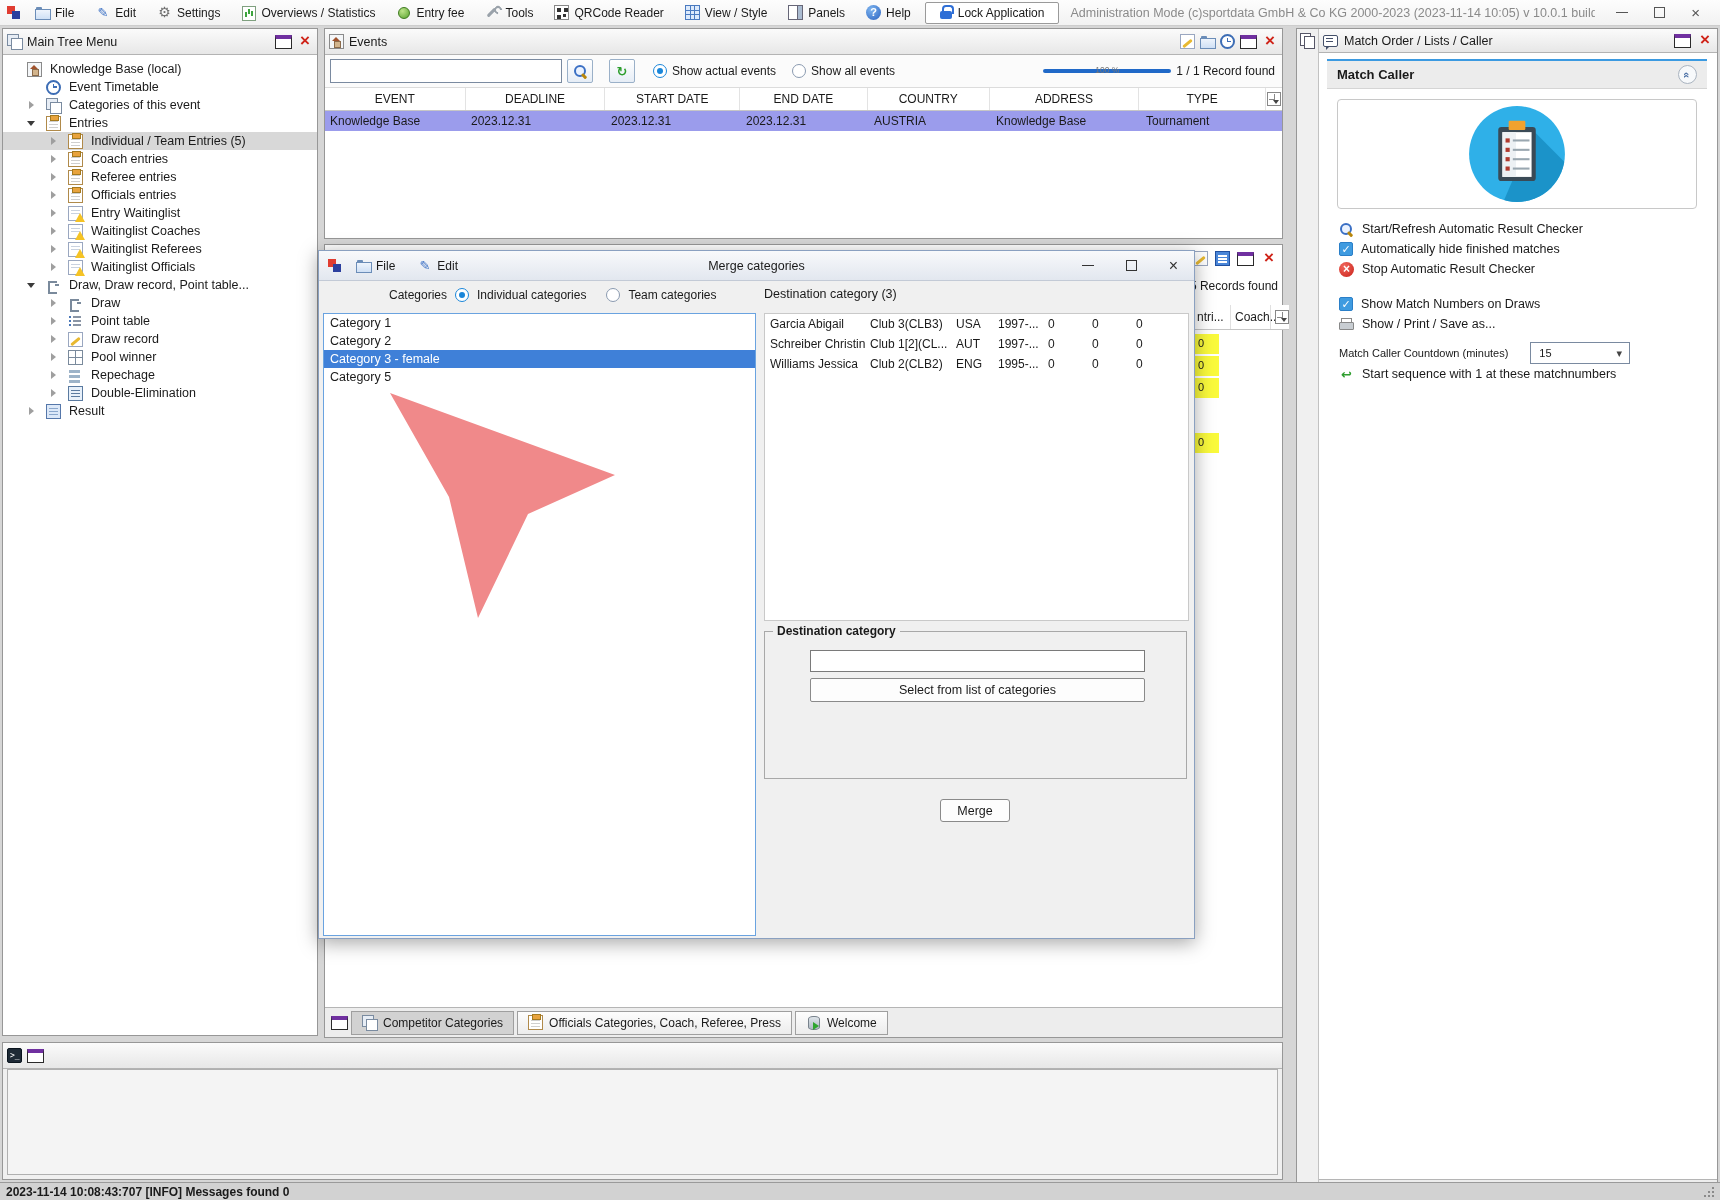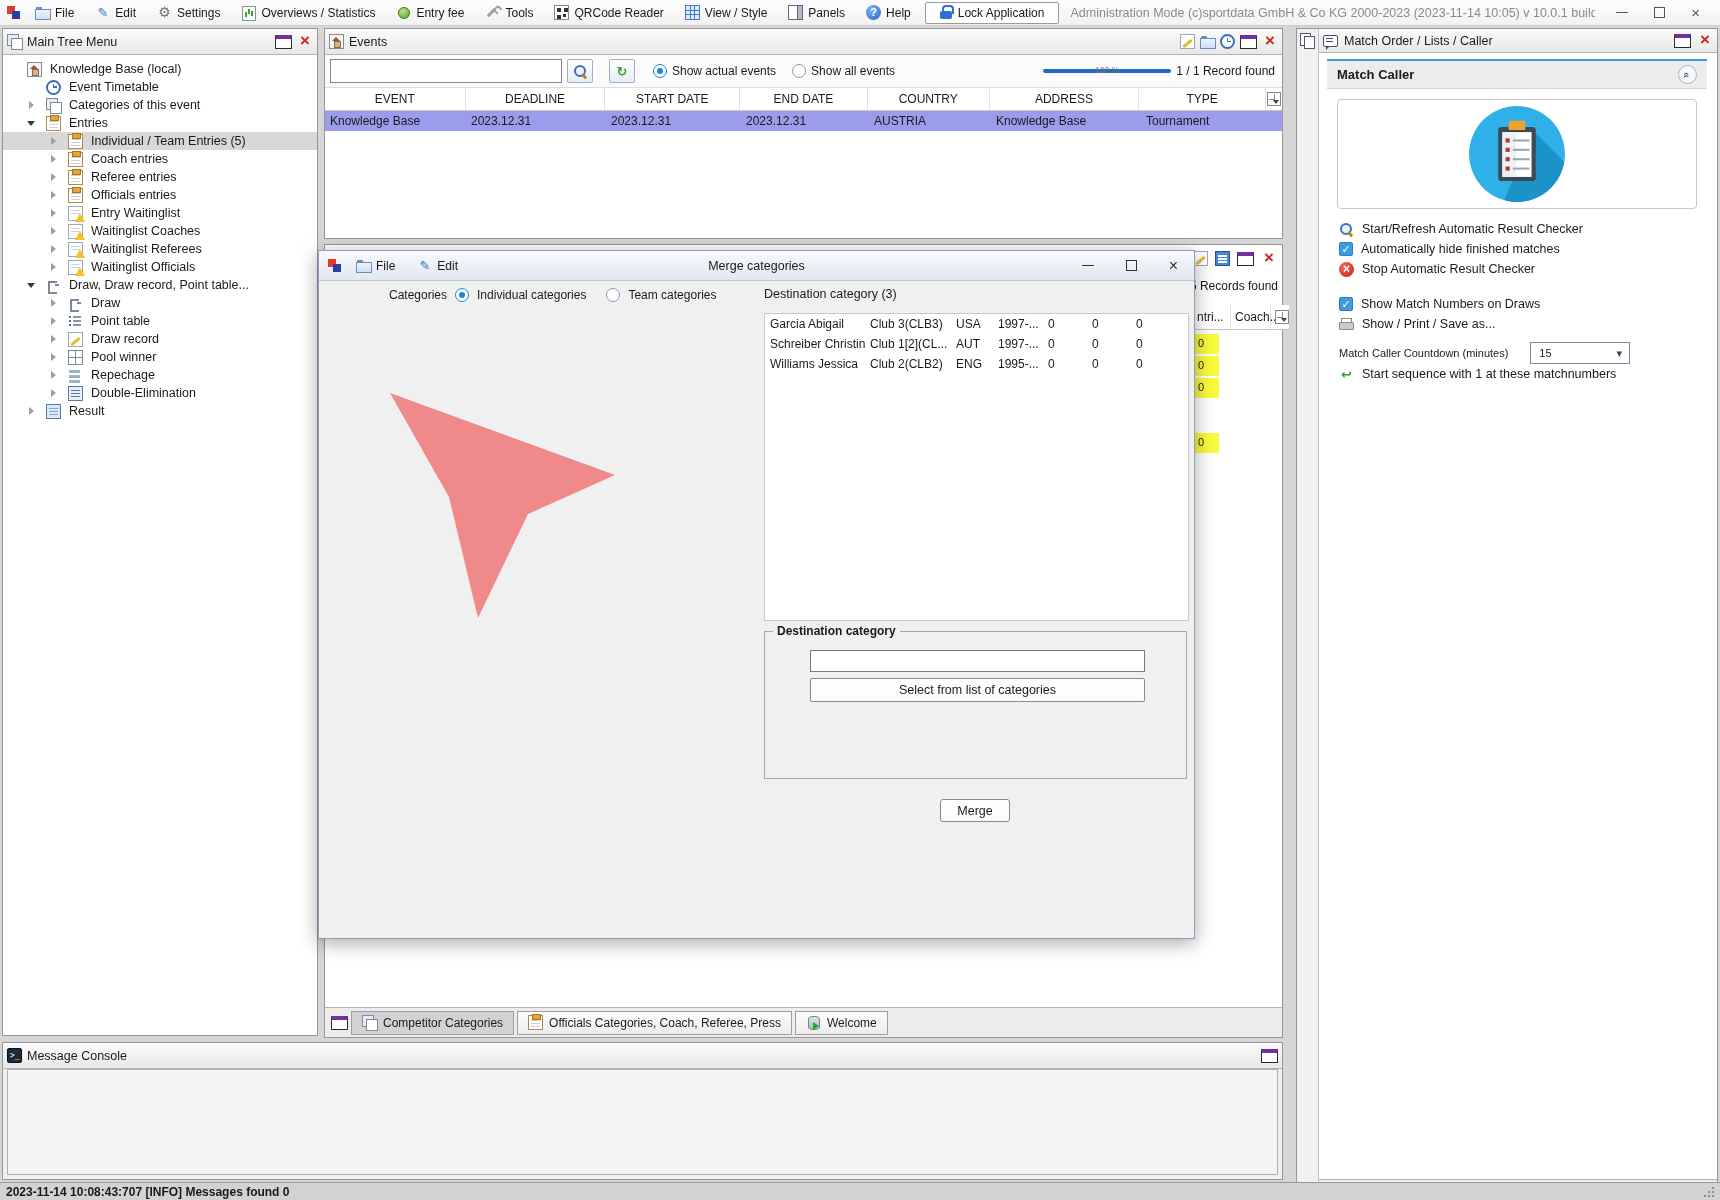--- a/index.html
+++ b/index.html
@@ -481,20 +481,26 @@
     <div id="dlgradios">
       <span>Categories</span>
       <span class="radio on"></span>
       <span>Individual categories</span>
       <span style="width:4px"></span>
       <span class="radio"></span>
       <span>Team categories</span>
     </div>
     <div id="dest-count">Destination category (3)</div>
 
+    <div id="cat-list">
+      <div class="litem">Category 1</div>
+      <div class="litem">Category 2</div>
+      <div class="litem sel">Category 3 - female</div>
+      <div class="litem">Category 5</div>
+    </div>
 
     <svg id="pinkarrow" viewBox="0 0 230 231" xmlns="http://www.w3.org/2000/svg">
       <polygon points="5,3 230,85 143,124 93,228 64,107" fill="#f0898a"></polygon>
     </svg>
 
     <div id="memtable">
       <div class="trowdata">
         <span class="td mc0">Garcia Abigail</span>
         <span class="td mc1">Club 3(CLB3)</span>
         <span class="td mc2">USA</span>
@@ -623,21 +629,20 @@
             <span class="ic ic-gclock"></span>
             <span>SET DTM</span>
           </span>
       </div>
     </div>
   </div>
 
   <div class="panel" id="console">
     <div class="phead">
       <span class="ic ic-term"></span>
-      <span class="ptitle">Message Console</span>
       <span class="wmax"></span>
     </div>
     <div id="conbody"></div>
   </div>
 
   <div id="statusbar">
     <span>2023-11-14 10:08:43:707 [INFO] Messages found 0</span>
     <span id="grip"></span>
   </div>
 

